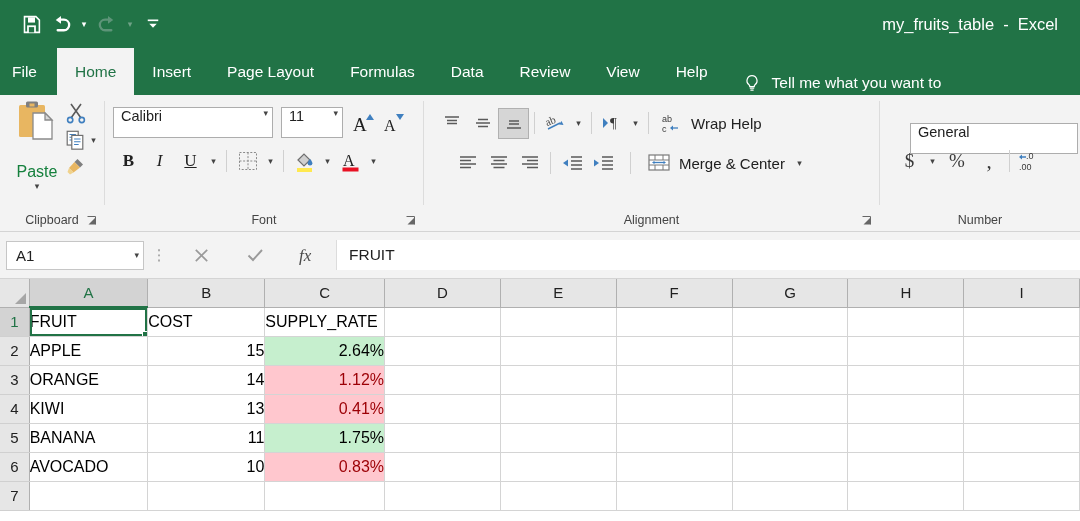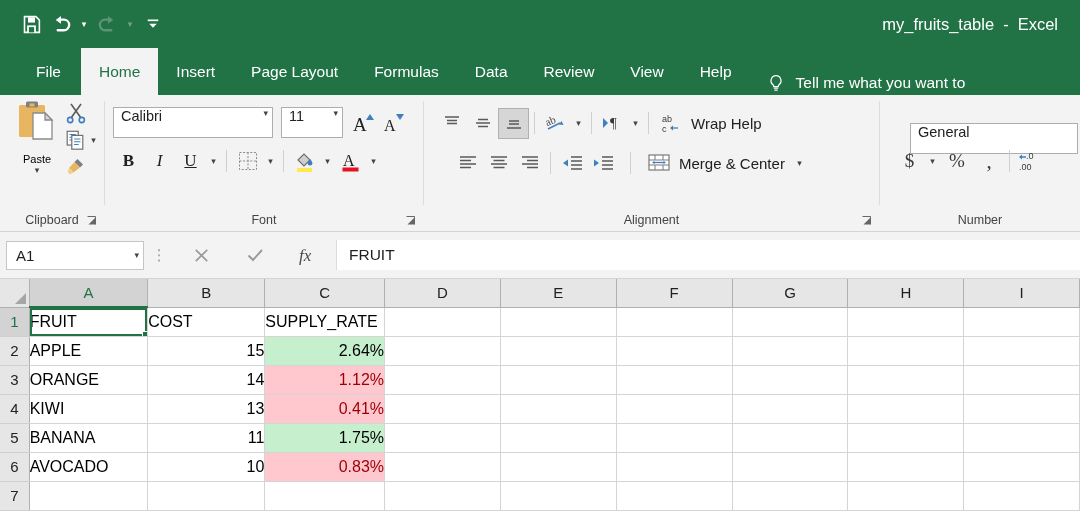--- a/index.html
+++ b/index.html
@@ -35,21 +35,21 @@
 
   
   .tabstrip {
     height: 47px; background: #217346; display: flex; align-items: flex-end;
     position: relative;
   }
   .tab {
     height: 47px; display: flex; align-items: center; padding: 0 18px;
     color: #ffffff; font-size: 15.5px; white-space: nowrap;
   }
-  .tab.first { padding-left: 36px; padding-right: 20px; }
+  .tab.first { padding-left: 12px; padding-right: 20px; }
   .tab.active { background: #f3f3f3; color: #217346; }
   .tellme {
     display: flex; align-items: center; gap: 10px; padding-left: 16px;
     color: #ffffff; font-size: 15.5px; white-space: nowrap;
   }
 
   
   .ribbon {
     height: 137px; background: #f3f3f3; position: relative;
     border-bottom: 1px solid #d4d4d4;
@@ -66,21 +66,21 @@
     color: #666;
   }
   .gsep { width: 1px; background: #dcdcdc; margin: 6px 0 26px 0; align-self: stretch; }
 
   
   .clip { width: 104px; }
   .paste-big {
     position: absolute; left: 8px; top: 4px; width: 58px;
     display: flex; flex-direction: column; align-items: center;
   }
-  .paste-label { font-size: 11px; color: #000000; margin-top: 8px; }
+  .paste-label { font-size: 16px; color: #15803d; margin-top: 18px; }
   .paste-caret { font-size: 9px; color: #444; line-height: 8px; margin-top: 1px; }
   .clip-right { position: absolute; left: 64px; top: 4px; width: 44px; }
 
   
   .font-g { width: 318px; }
   .fontrow1 { position: absolute; left: 8px; top: 12px; display: flex; align-items: center; }
   .combo {
     height: 31px; background: #ffffff; border: 1px solid #adadad;
     display: flex; align-items: flex-start; padding: 0 4px 0 7px;
     font-size: 14.5px; color: #212121;

